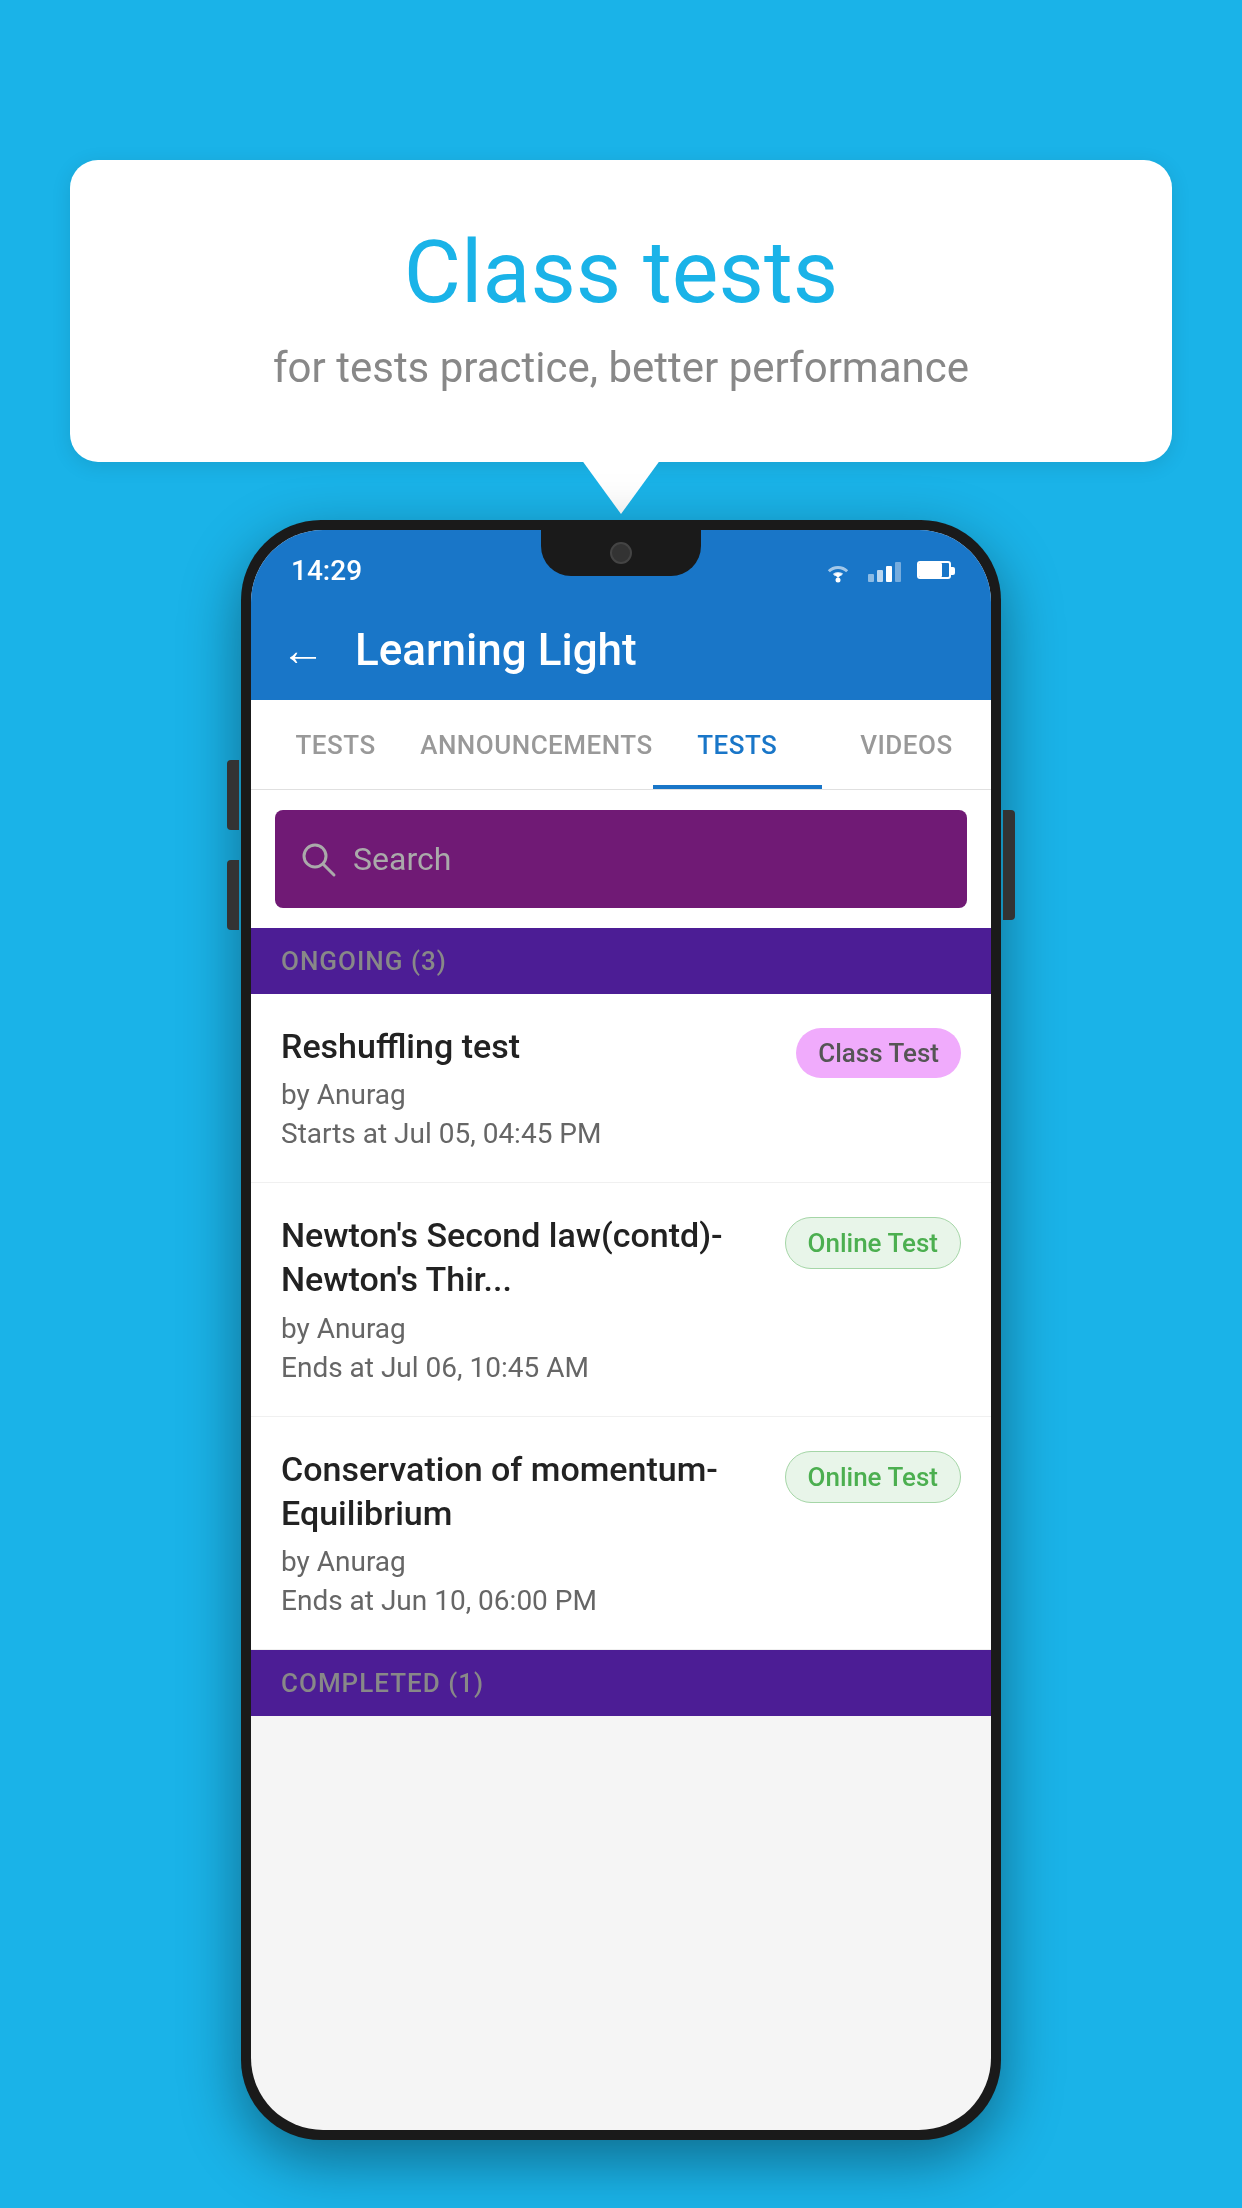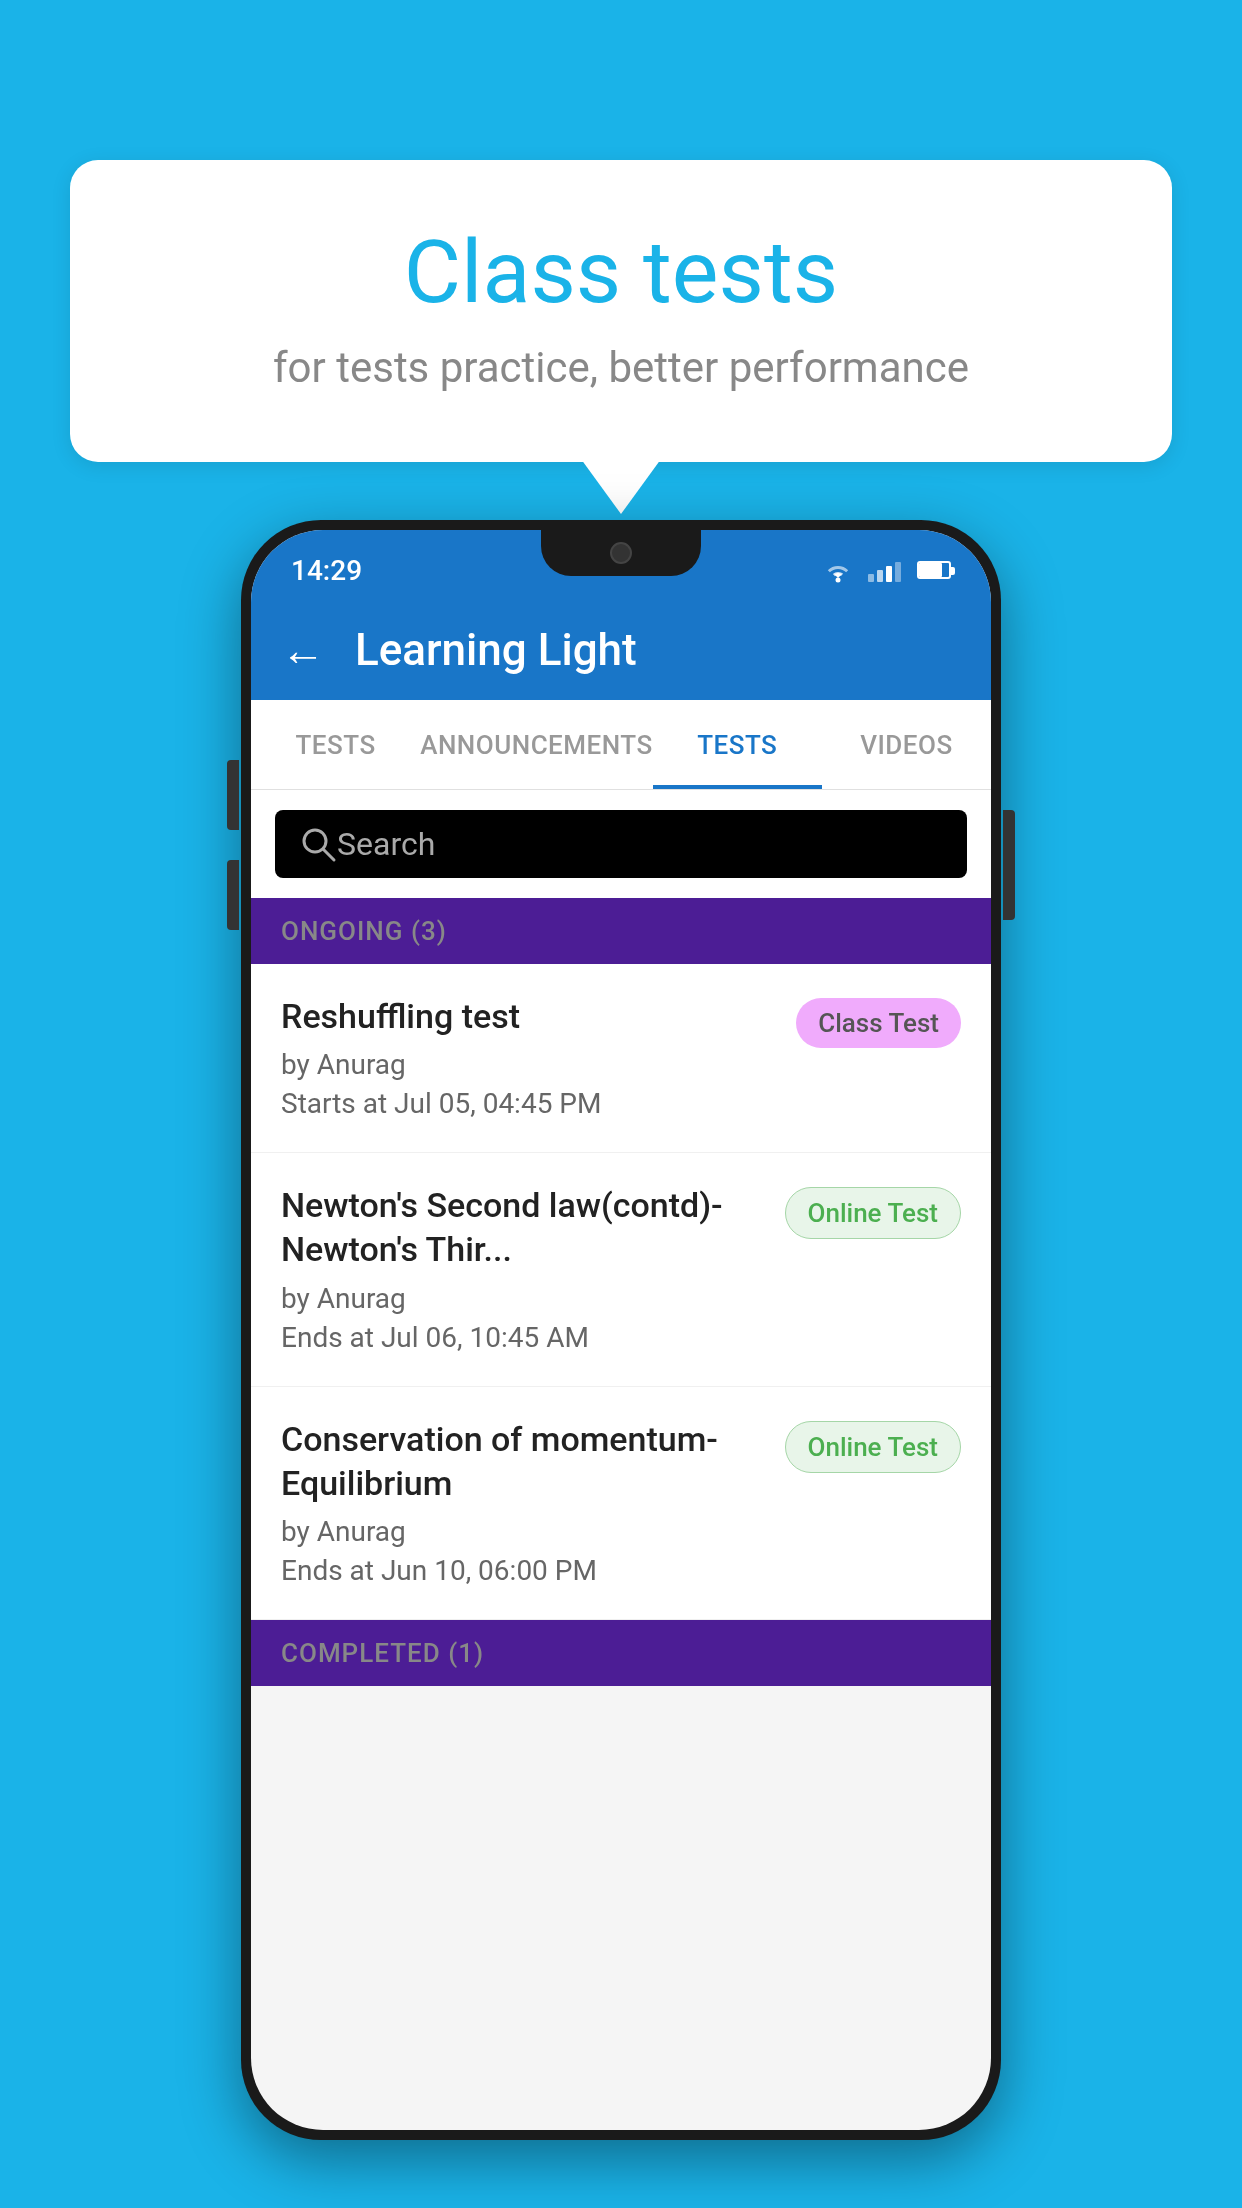--- a/index.html
+++ b/index.html
@@ -226,25 +226,26 @@
       background: #1976c8;
     }
 
     
     .search-container {
       background: white;
       padding: 20px 24px;
     }
 
     .search-box {
-      background: #000000;
+      background: #701a75;
       border-radius: 8px;
       display: flex;
       align-items: center;
-      padding: 15px 24px;
+      padding: 30px 24px;
+      gap: 16px;
     }
 
     .search-placeholder {
       font-size: 32px;
       color: #aaa;
     }
 
     
     .section-header {
       background: #4c1d95;

